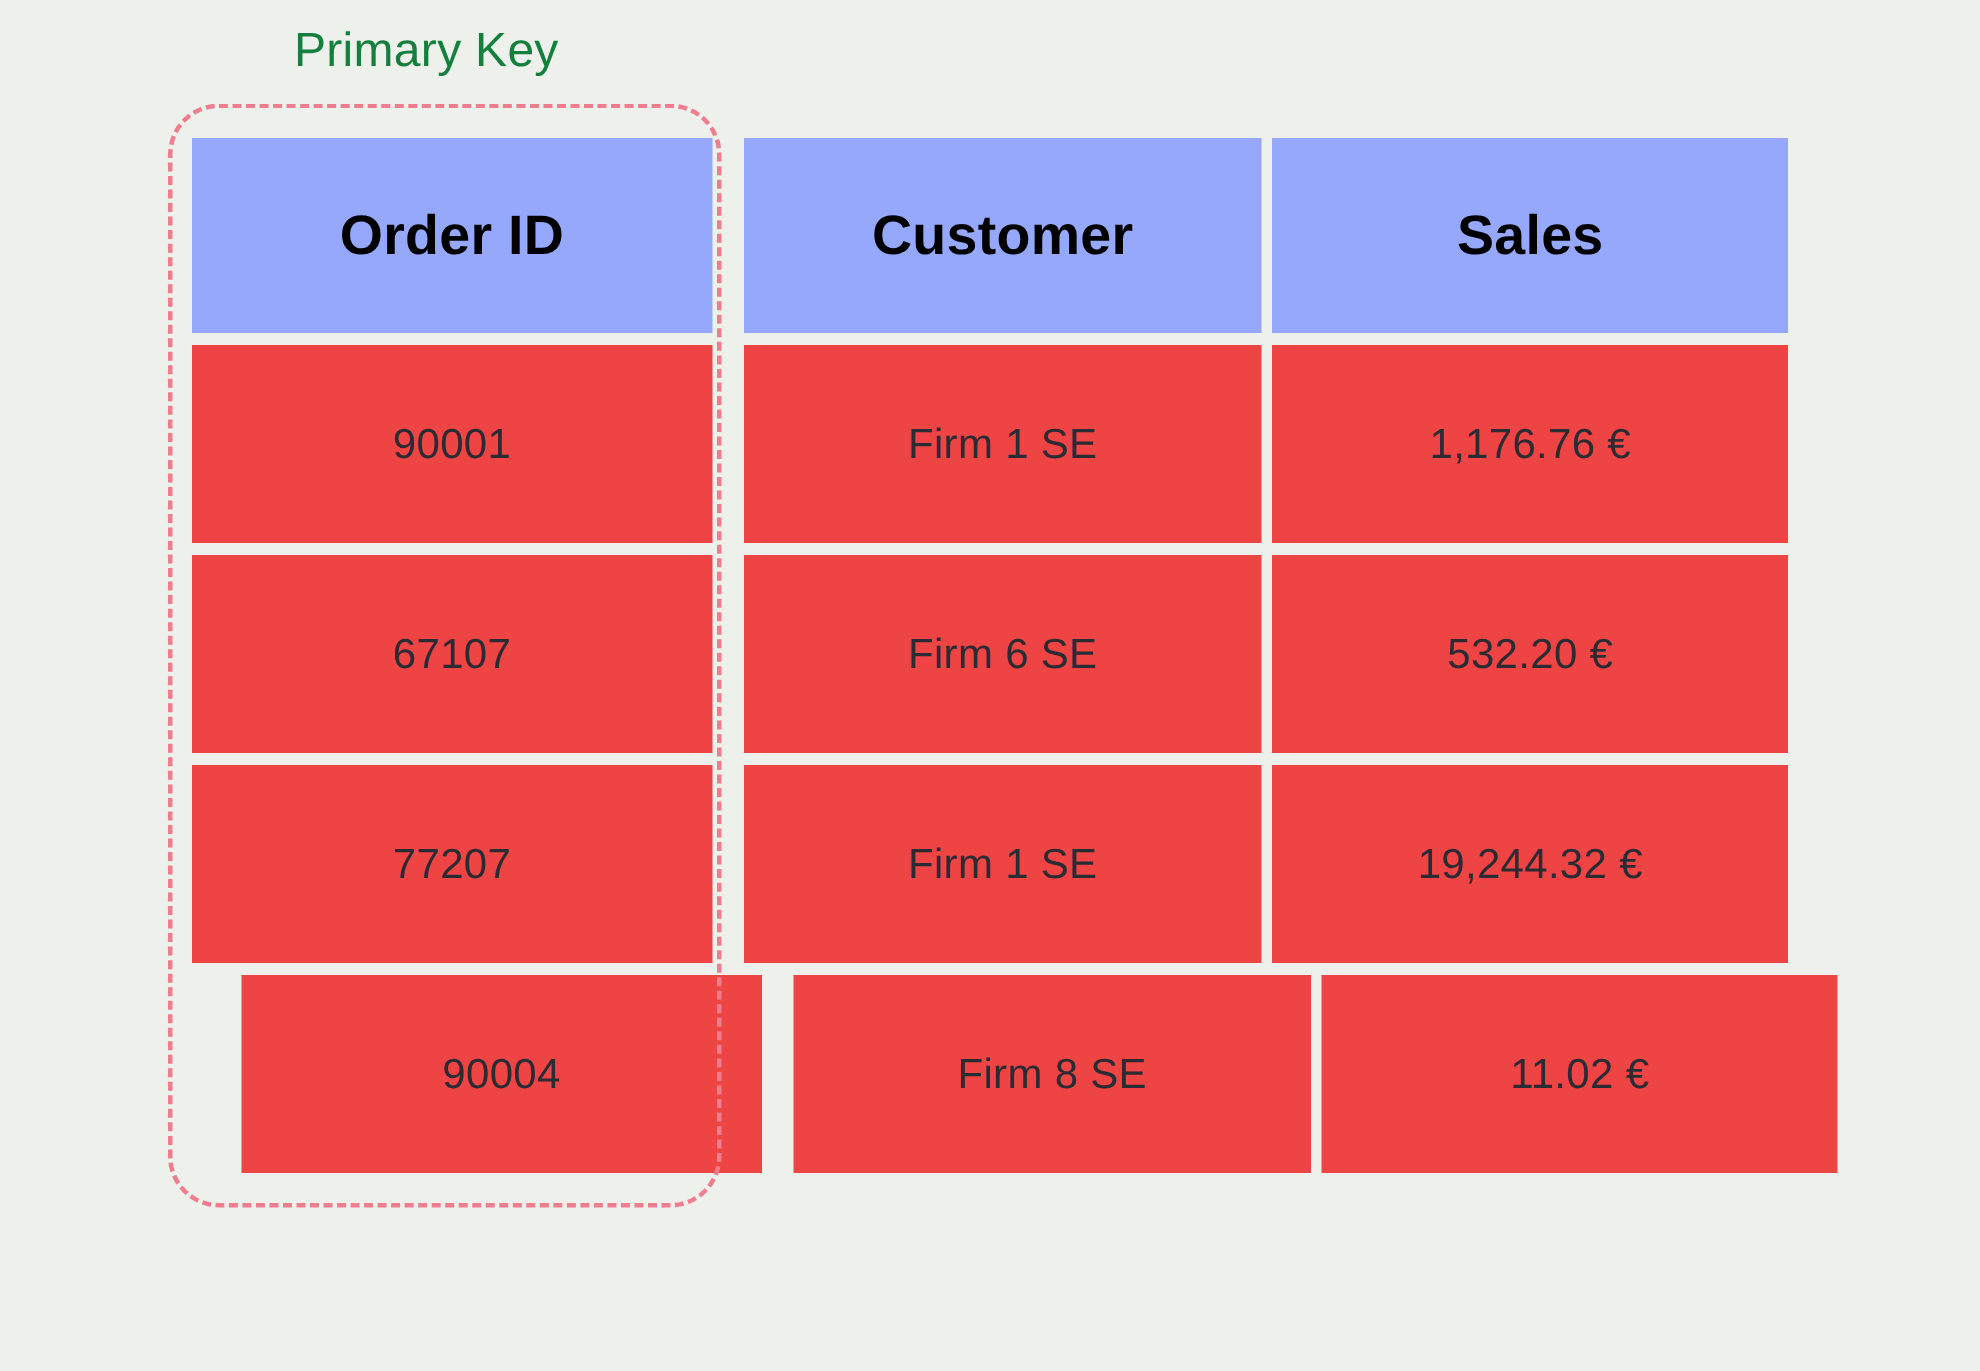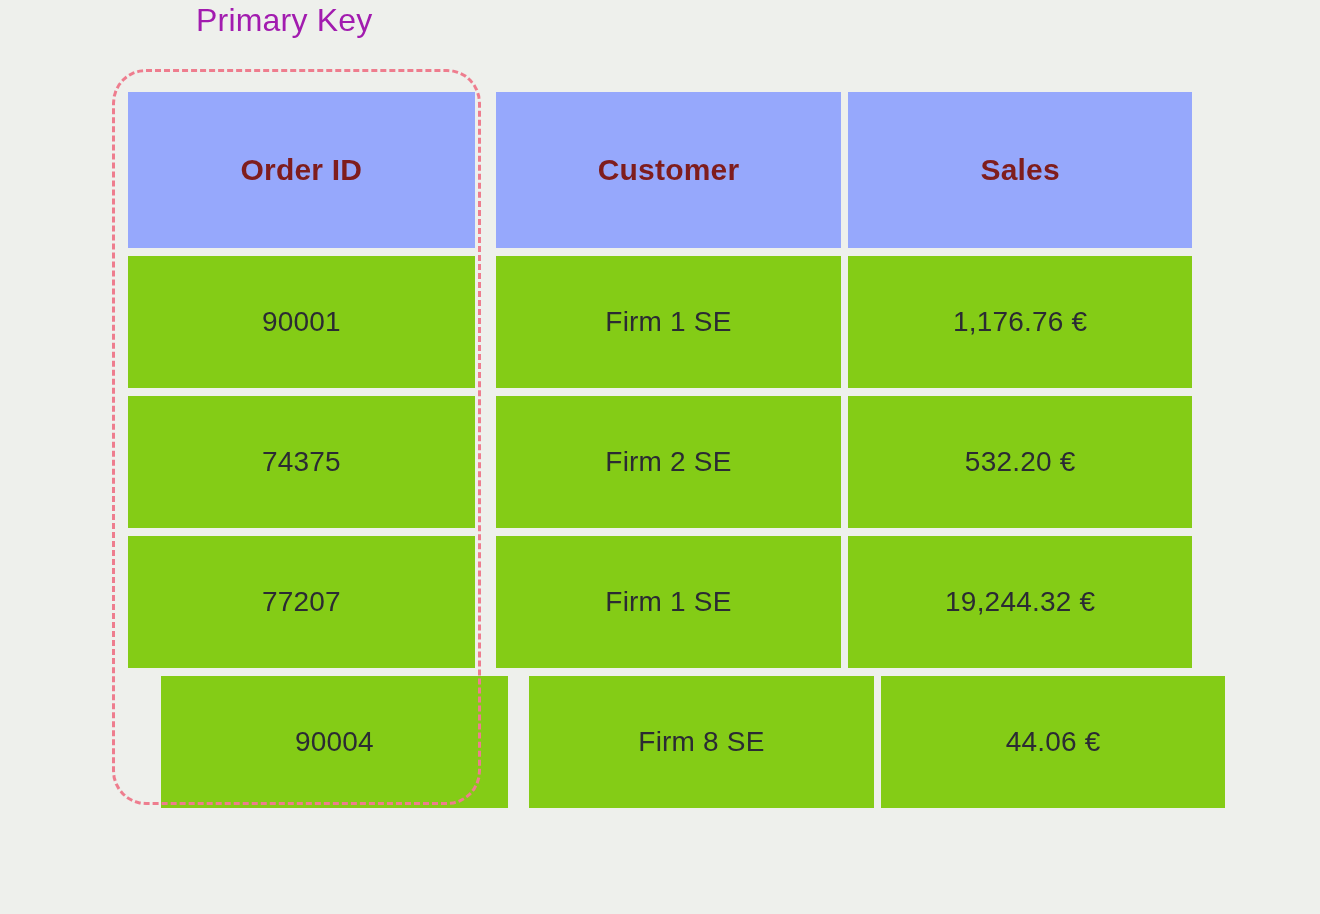--- a/index.html
+++ b/index.html
@@ -16,24 +16,24 @@
   #stage {
     position: relative;
     width: 1320px;
     height: 914px;
   }
 
   
   .pk-label {
     position: absolute;
     left: 196px;
-    top: 0;
+    top: 13px;
     font-size: 32px;
     line-height: 40px;
-    color: #a21caf;
+    color: #15803d;
     letter-spacing: 0.2px;
     white-space: nowrap;
   }
 
   
   .pk-box {
     position: absolute;
     left: 112px;
     top: 69px;
     width: 369px;
@@ -65,30 +65,30 @@
     display: flex;
     align-items: center;
     justify-content: center;
     text-align: center;
   }
   .col-0 { width: 350px; }
   .col-1 { width: 349px; margin-left: 21px; }
   .col-2 { width: 347px; margin-left: 7px; text-align: right; }
 
   .header-cell {
-    height: 156px;
+    height: 130px;
     background: #96a8fc;
-    color: #7f1d1d;
-    font-size: 30px;
+    color: #000000;
+    font-size: 37px;
     font-weight: bold;
     letter-spacing: 0.2px;
   }
   .data-cell {
     height: 132px;
-    background: #84cc16;
+    background: #ef4444;
     color: #2b2b33;
     font-size: 28px;
     font-weight: normal;
     letter-spacing: 0.2px;
   }
 </style>
 </head>
 <body>
 
 <div id="stage">
@@ -105,31 +105,31 @@
       <div class="cell header-cell col-2">Sales</div>
     </div>
 
     <div class="row data-row">
       <div class="cell data-cell col-0">90001</div>
       <div class="cell data-cell col-1">Firm 1 SE</div>
       <div class="cell data-cell col-2">1,176.76 €</div>
     </div>
 
     <div class="row data-row">
-      <div class="cell data-cell col-0">74375</div>
-      <div class="cell data-cell col-1">Firm 2 SE</div>
+      <div class="cell data-cell col-0">67107</div>
+      <div class="cell data-cell col-1">Firm 6 SE</div>
       <div class="cell data-cell col-2">532.20 €</div>
     </div>
 
     <div class="row data-row">
       <div class="cell data-cell col-0">77207</div>
       <div class="cell data-cell col-1">Firm 1 SE</div>
       <div class="cell data-cell col-2">19,244.32 €</div>
     </div>
 
     <div class="row data-row">
       <div class="cell data-cell col-0">90004</div>
       <div class="cell data-cell col-1">Firm 8 SE</div>
-      <div class="cell data-cell col-2">44.06 €</div>
+      <div class="cell data-cell col-2">11.02 €</div>
     </div>
 
   </div>
 </div>
 
 </body></html>

